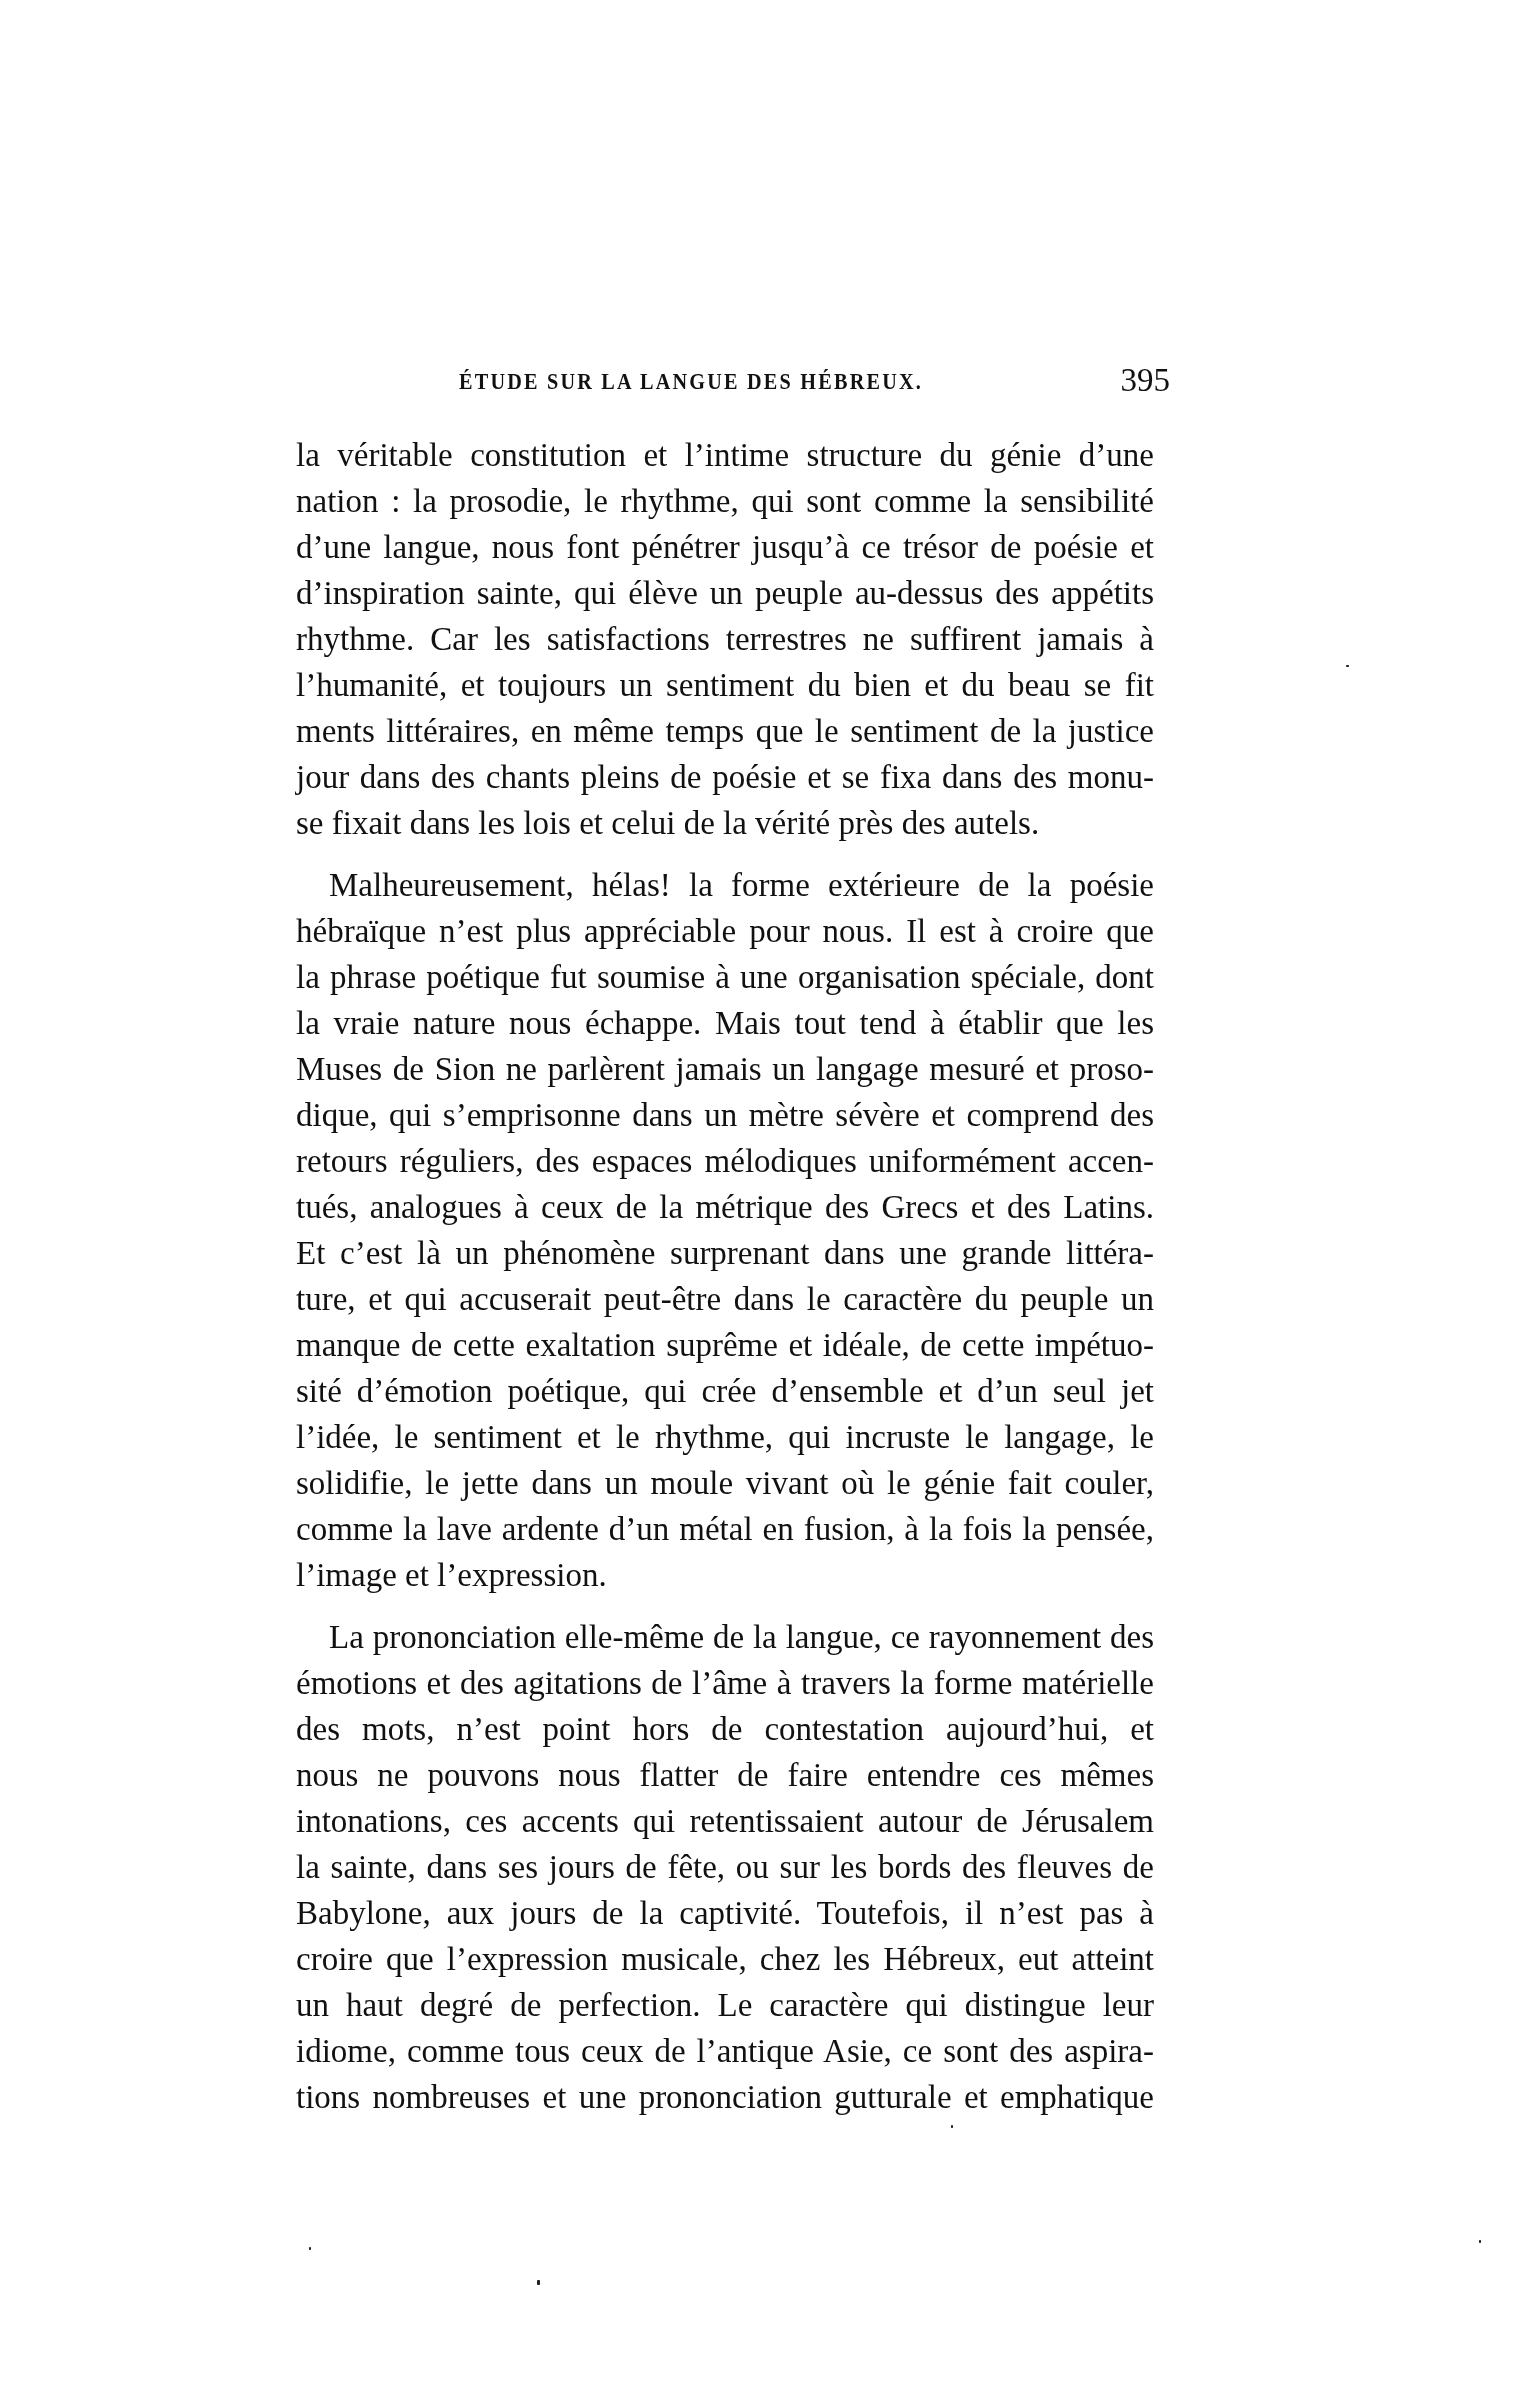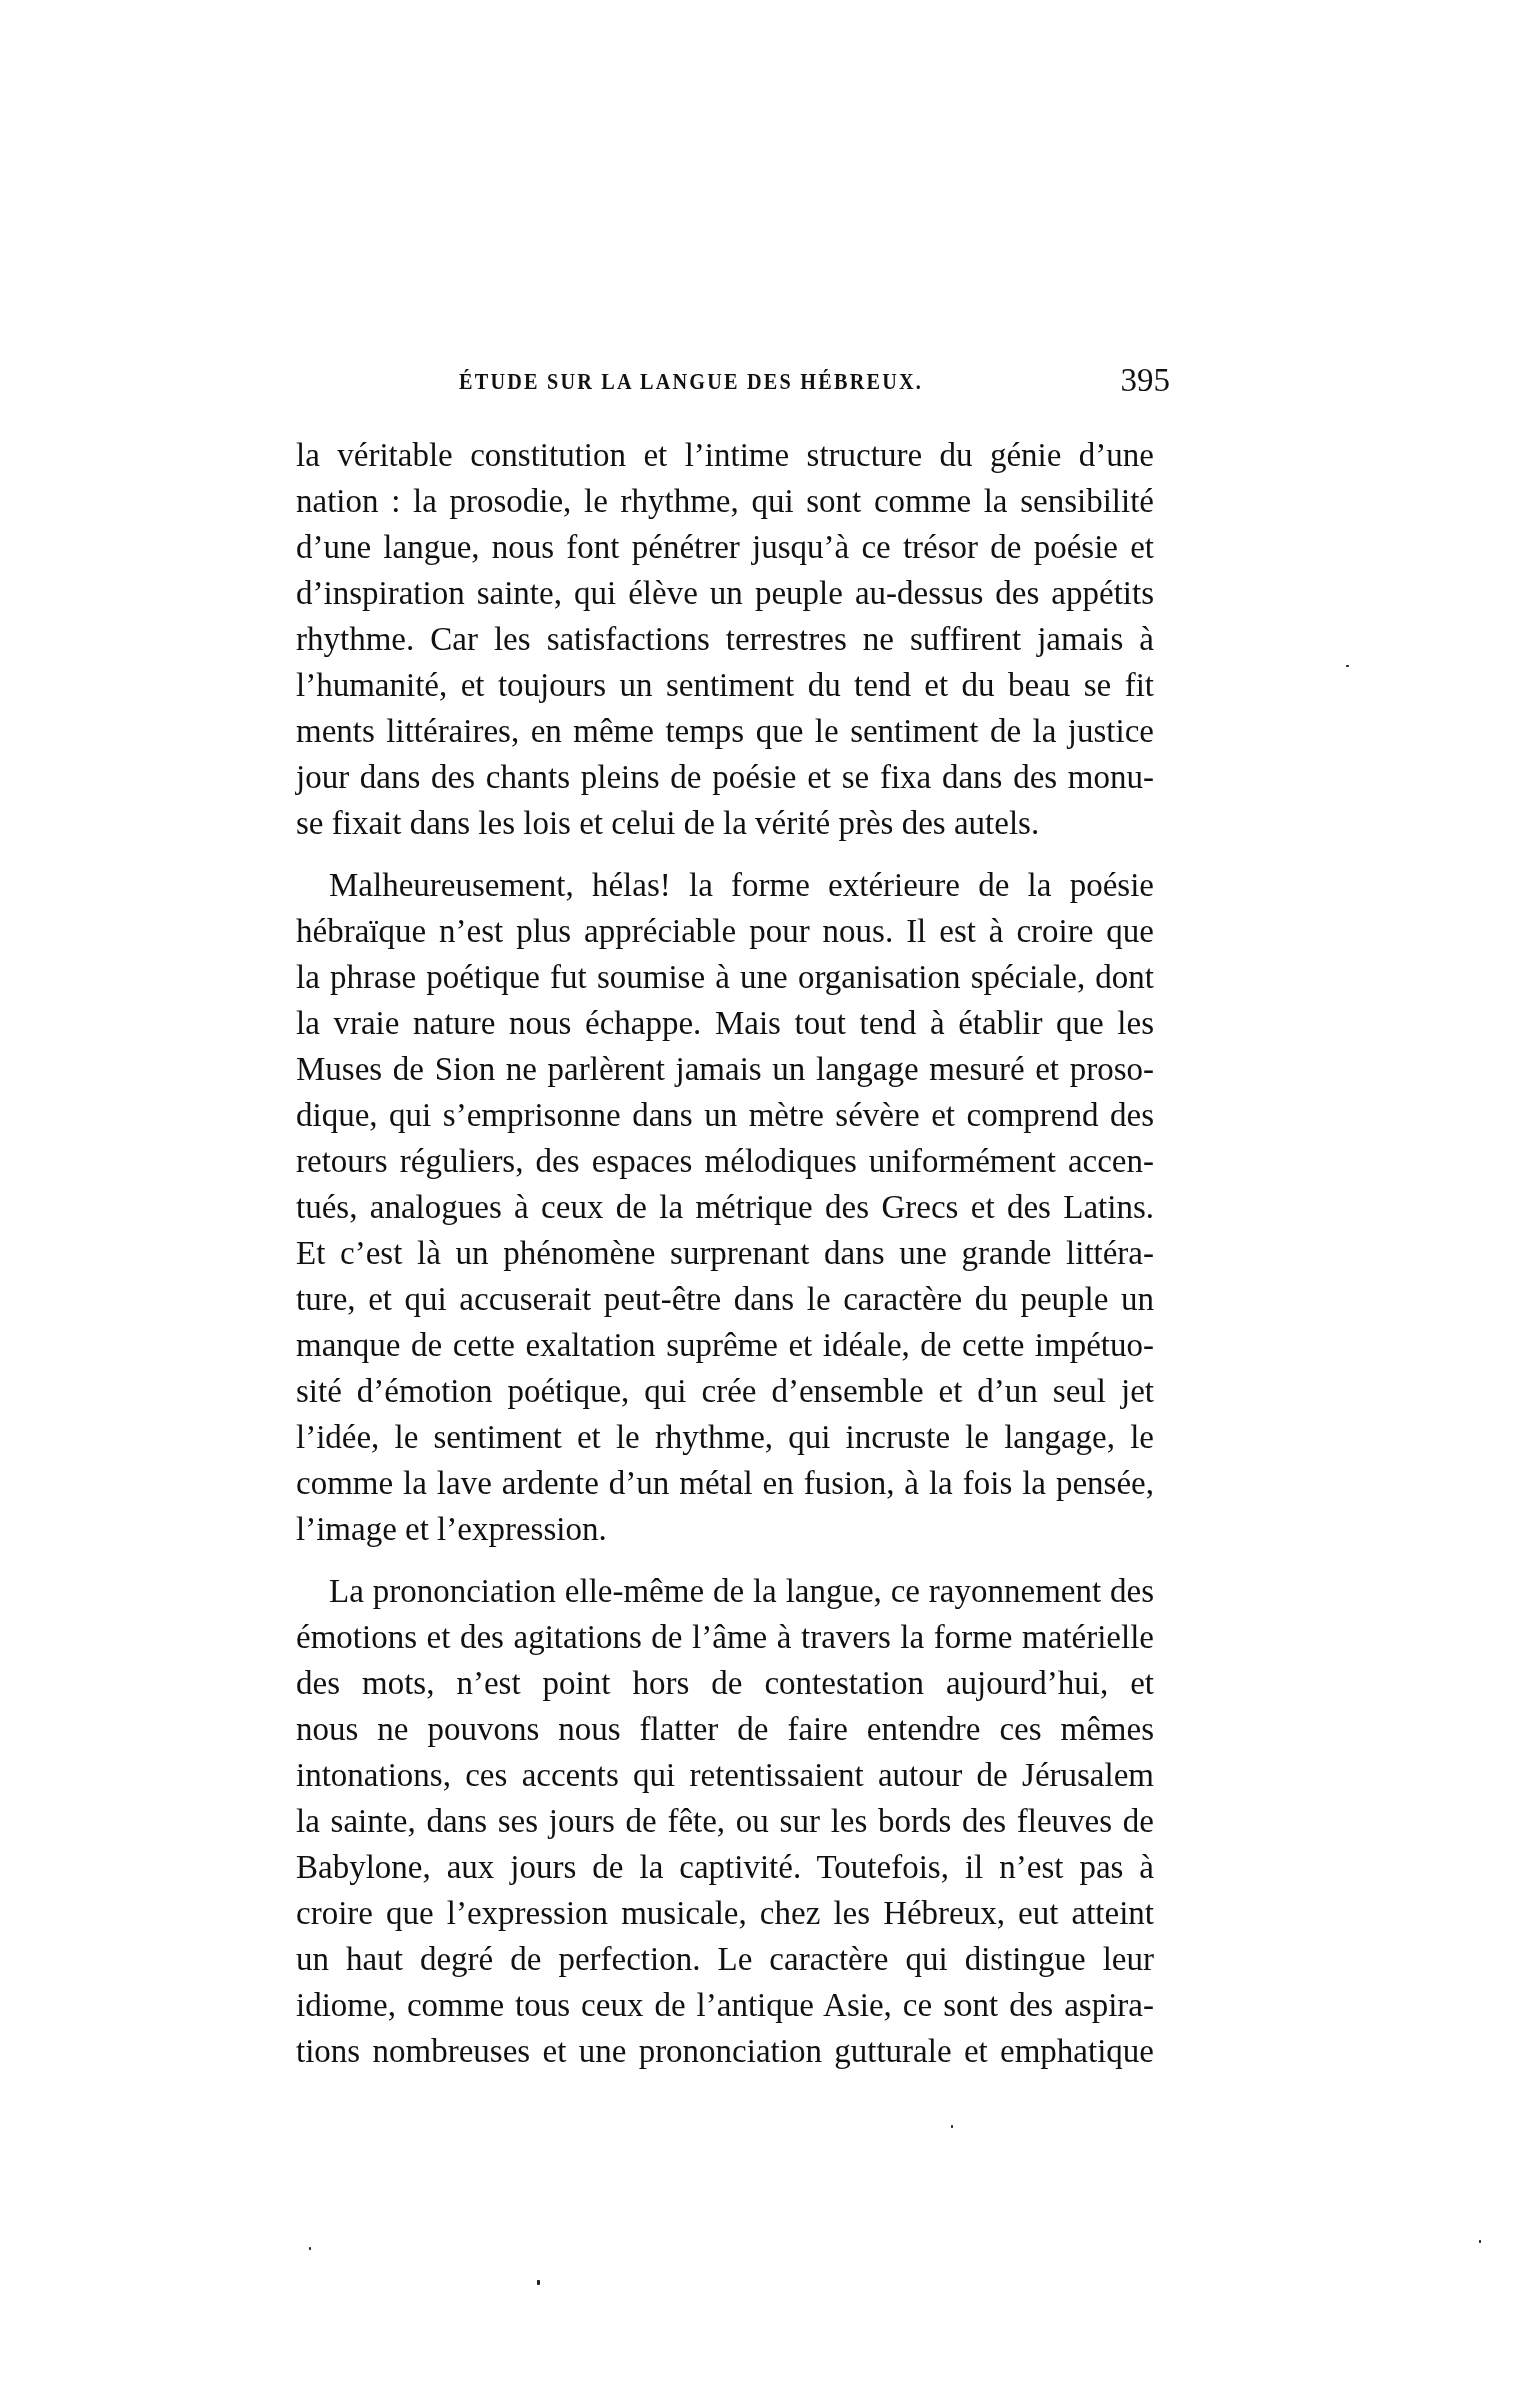--- a/index.html
+++ b/index.html
@@ -107,21 +107,21 @@
       <span class="line">
           <span class="line-inner">d’une langue, nous font pénétrer jusqu’à ce trésor de poésie et</span>
         </span>
       <span class="line">
           <span class="line-inner">d’inspiration sainte, qui élève un peuple au-dessus des appétits</span>
         </span>
       <span class="line">
           <span class="line-inner">rhythme. Car les satisfactions terrestres ne suffirent jamais à</span>
         </span>
       <span class="line">
-          <span class="line-inner">l’humanité, et toujours un sentiment du tend et du beau se fit</span>
+          <span class="line-inner">l’humanité, et toujours un sentiment du bien et du beau se fit</span>
         </span>
       <span class="line">
           <span class="line-inner">ments littéraires, en même temps que le sentiment de la justice</span>
         </span>
       <span class="line">
           <span class="line-inner">jour dans des chants pleins de poésie et se fixa dans des monu-</span>
         </span>
       <span class="line last">
           <span class="line-inner">se fixait dans les lois et celui de la vérité près des autels.</span>
         </span>
@@ -159,20 +159,23 @@
           <span class="line-inner">ture, et qui accuserait peut-être dans le caractère du peuple un</span>
         </span>
       <span class="line">
           <span class="line-inner">manque de cette exaltation suprême et idéale, de cette impétuo-</span>
         </span>
       <span class="line">
           <span class="line-inner">sité d’émotion poétique, qui crée d’ensemble et d’un seul jet</span>
         </span>
       <span class="line">
           <span class="line-inner">l’idée, le sentiment et le rhythme, qui incruste le langage, le</span>
+        </span>
+      <span class="line">
+          <span class="line-inner">solidifie, le jette dans un moule vivant où le génie fait couler,</span>
         </span>
       <span class="line">
           <span class="line-inner">comme la lave ardente d’un métal en fusion, à la fois la pensée,</span>
         </span>
       <span class="line last">
           <span class="line-inner">l’image et l’expression.</span>
         </span>
     </div>
 
     <div class="paragraph">

